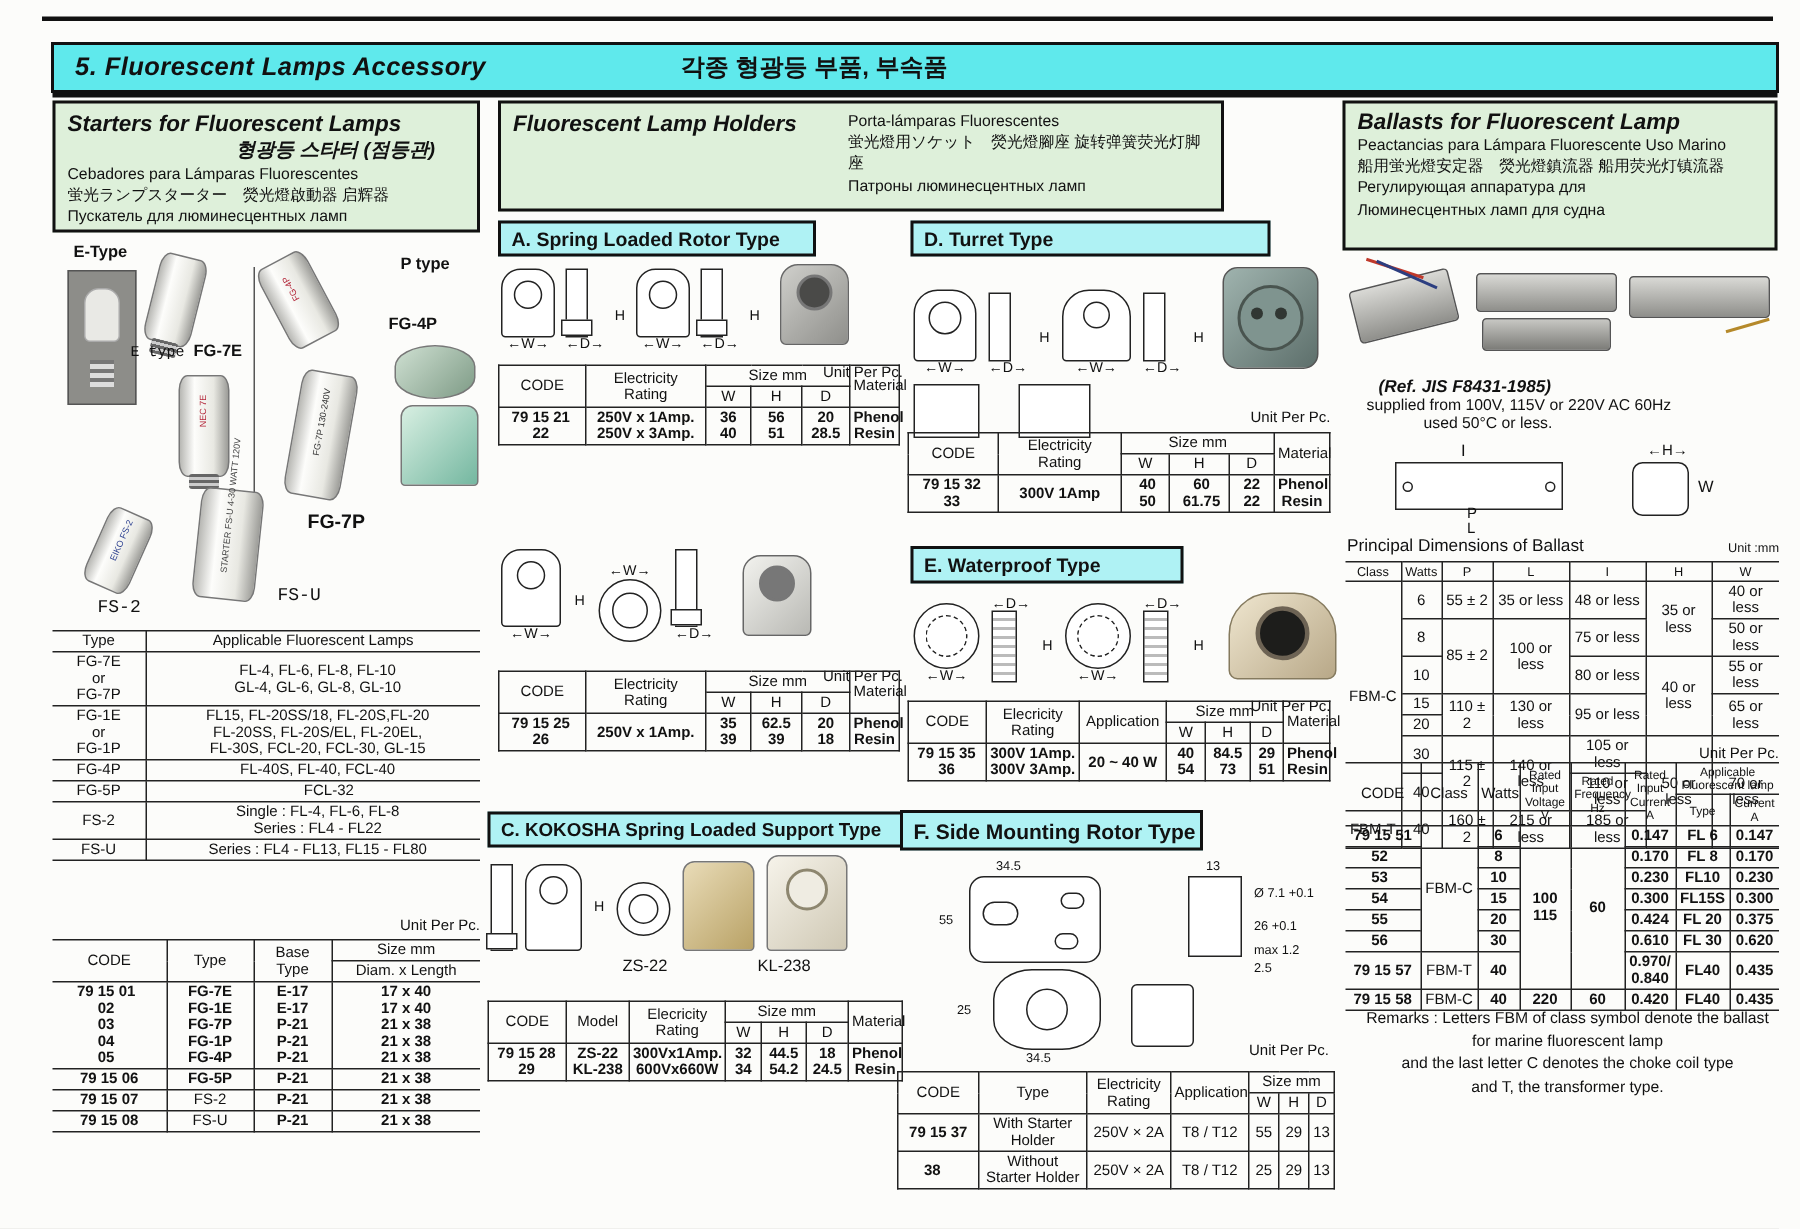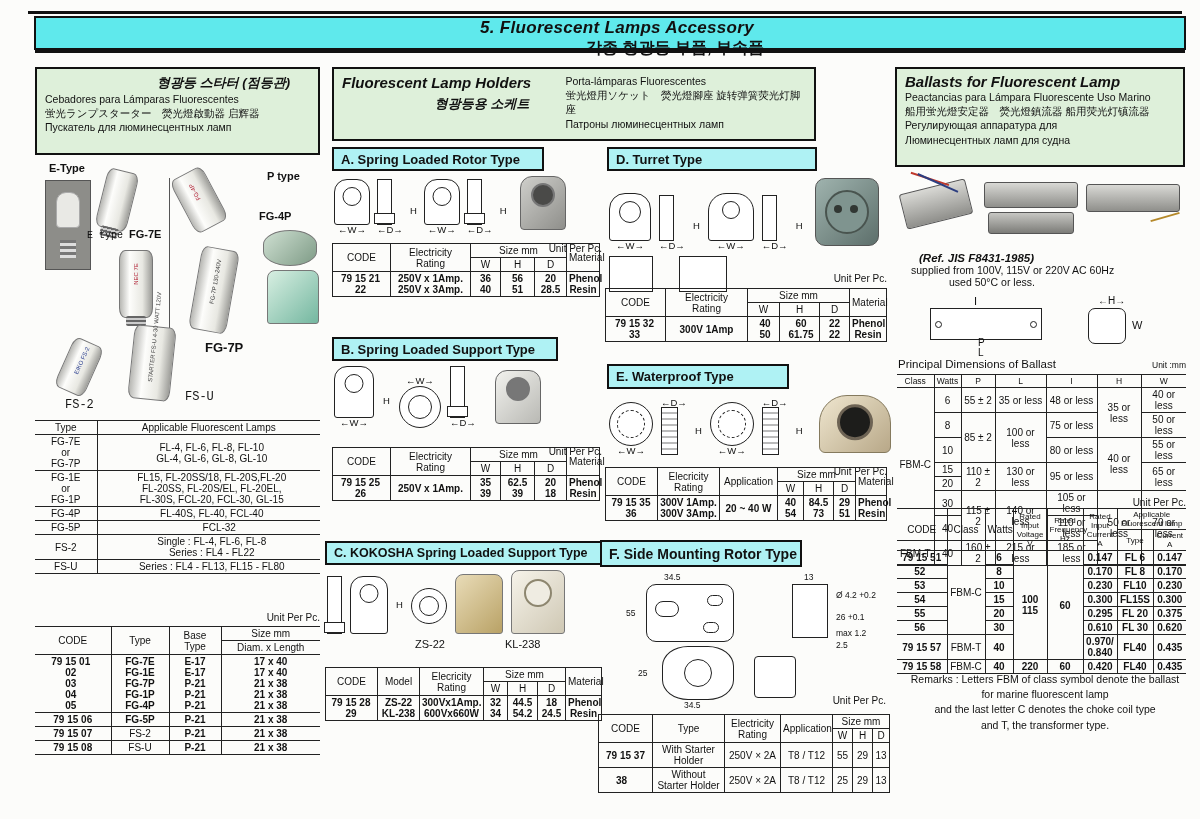--- a/index.html
+++ b/index.html
@@ -57,26 +57,27 @@
   .ballast{position:absolute;background:linear-gradient(180deg,#d9d9d5,#8f8f8b);border:1px solid #555;border-radius:3px;}
   .wire{position:absolute;height:1.5px;}
   .kokosha{position:absolute;border:1px solid #777;border-radius:8px 8px 3px 3px;}
 </style>
 </head>
 <body>
 
 <div class="page">
 
   <div class="abs rule" style="left:28px;top:11px;width:1154px;height:3px;"></div>
-  <div class="abs title-bar" style="left:34px;top:16px;width:1148px;height:30px;flex-direction:column;">
+  <div class="abs title-bar" style="left:34px;top:28px;width:1148px;height:30px;">
     <span class="title-en">5. Fluorescent Lamps  Accessory</span>
     <span class="title-kr">각종 형광등 부품, 부속품</span>
   </div>
 
   <div class="abs greenbox" style="left:35px;top:67px;width:285px;height:88px;">
+    <div class="gb-title">Starters for Fluorescent Lamps</div>
     <div class="gb-kr" style="padding-right:20px;">형광등 스타터 (점등관)</div>
     <div class="gb-line">Cebadores para Lámparas Fluorescentes</div>
     <div class="gb-line b">蛍光ランプスターター　熒光燈啟動器 启辉器</div>
     <div class="gb-line">Пускатель для люминесцентных ламп</div>
   </div>
 
   <div class="abs" style="left:35px;top:158px;width:285px;height:258px;">
     <div class="abs photo-label" style="left:14px;top:4px;">E-Type</div>
     <div class="photo-box" style="left:10px;top:22px;width:44px;height:88px;">
       <div class="bulb"></div>
@@ -224,21 +225,20 @@
         <td class="b">P-21</td>
         <td class="b">21  x  38</td>
       </tr>
     </tbody>
       </table>
   </div>
 
   <div class="abs greenbox" style="left:332px;top:67px;width:484px;height:74px;display:flex;">
     <div style="width:47%;">
       <div class="gb-title">Fluorescent Lamp Holders</div>
-      <div class="gb-kr" style="padding-right:26px;padding-top:4px;">형광등용 소케트</div>
     </div>
     <div style="width:53%;padding-left:10px;">
       <div class="gb-line">Porta-lámparas Fluorescentes</div>
       <div class="gb-line b">蛍光燈用ソケット　熒光燈腳座 旋转弹簧荧光灯脚座</div>
       <div class="gb-line">Патроны люминесцентных ламп</div>
     </div>
   </div>
 
   <div class="abs cyanhead" style="left:332px;top:147px;width:212px;height:24px;">
     <span>A. Spring Loaded Rotor Type</span>
@@ -317,23 +317,20 @@
 51</td>
         <td class="pre b">20
 28.5</td>
         <td class="pre b">Phenol
 Resin</td>
       </tr>
     </tbody>
       </table>
   </div>
 
-  <div class="abs cyanhead" style="left:332px;top:337px;width:226px;height:24px;">
-    <span>B. Spring Loaded Support Type</span>
-  </div>
   <div class="abs diag" style="left:334px;top:366px;width:268px;height:78px;">
     <div style="display:flex;gap:9px;align-items:flex-end;">
       <div>
           <div class="d-front" style="width:38px;height:50px;">
             <div class="hole"></div>
           </div>
           <div class="dim">←W→</div>
         </div>
       <div class="hdim" style="height:54px;">
           <span>H</span>
@@ -463,21 +460,21 @@
 54.2</td>
         <td class="pre b">18
 24.5</td>
         <td class="pre b">Phenol
 Resin</td>
       </tr>
     </tbody>
       </table>
   </div>
 
-  <div class="abs cyanhead" style="left:607px;top:147px;width:210px;height:24px;">
+  <div class="abs cyanhead" style="left:607px;top:147px;width:240px;height:24px;">
     <span>D. Turret Type</span>
   </div>
   <div class="abs diag" style="left:609px;top:176px;width:278px;height:108px;">
     <div style="display:flex;gap:8px;align-items:flex-end;">
       <div>
           <div class="d-front" style="width:40px;height:46px;border-radius:16px 16px 3px 3px;">
             <div class="hole" style="width:20px;height:20px;"></div>
           </div>
           <div class="dim">←W→</div>
         </div>
@@ -643,21 +640,21 @@
   </div>
   <div class="abs diag" style="left:604px;top:572px;width:284px;height:136px;font-size:8.5px;">
     <div class="abs" style="left:60px;top:0;">34.5</div>
     <div class="abs" style="left:200px;top:0;">13</div>
     <div class="abs" style="left:42px;top:12px;width:86px;height:56px;border:1.5px solid #222;border-radius:10px;background:#fff;">
       <div style="position:absolute;left:8px;top:16px;width:22px;height:14px;border:1.3px solid #222;border-radius:8px;"></div>
       <div style="position:absolute;right:10px;top:10px;width:14px;height:9px;border:1.3px solid #222;border-radius:6px;"></div>
       <div style="position:absolute;right:14px;bottom:8px;width:14px;height:9px;border:1.3px solid #222;border-radius:6px;"></div>
     </div>
     <div class="abs" style="left:188px;top:12px;width:34px;height:52px;border:1.5px solid #222;background:#fff;"></div>
-    <div class="abs" style="left:232px;top:18px;">Ø 4.2 +0.2</div>
+    <div class="abs" style="left:232px;top:18px;">Ø 7.1 +0.1</div>
     <div class="abs" style="left:232px;top:40px;">26 +0.1</div>
     <div class="abs" style="left:232px;top:56px;">max 1.2</div>
     <div class="abs" style="left:232px;top:68px;">2.5</div>
     <div class="abs" style="left:22px;top:36px;">55</div>
     <div class="abs" style="left:58px;top:74px;width:70px;height:52px;border:1.5px solid #222;border-radius:26px/20px;background:#fff;">
       <div style="position:absolute;left:50%;top:50%;transform:translate(-50%,-50%);width:26px;height:26px;border:1.3px solid #222;border-radius:50%;"></div>
     </div>
     <div class="abs" style="left:80px;top:128px;">34.5</div>
     <div class="abs" style="left:34px;top:96px;">25</div>
     <div class="abs" style="left:150px;top:84px;width:40px;height:40px;border:1.5px solid #222;background:#fff;border-radius:4px;"></div>
@@ -896,21 +893,21 @@
       <tr>
         <td class="b right-al" style="padding-right:6px;">54</td>
         <td class="b">15</td>
         <td class="b">0.300</td>
         <td class="b">FL15S</td>
         <td class="b">0.300</td>
       </tr>
       <tr>
         <td class="b right-al" style="padding-right:6px;">55</td>
         <td class="b">20</td>
-        <td class="b">0.295</td>
+        <td class="b">0.424</td>
         <td class="b">FL 20</td>
         <td class="b">0.375</td>
       </tr>
       <tr>
         <td class="b right-al" style="padding-right:6px;">56</td>
         <td class="b">30</td>
         <td class="b">0.610</td>
         <td class="b">FL 30</td>
         <td class="b">0.620</td>
       </tr>

